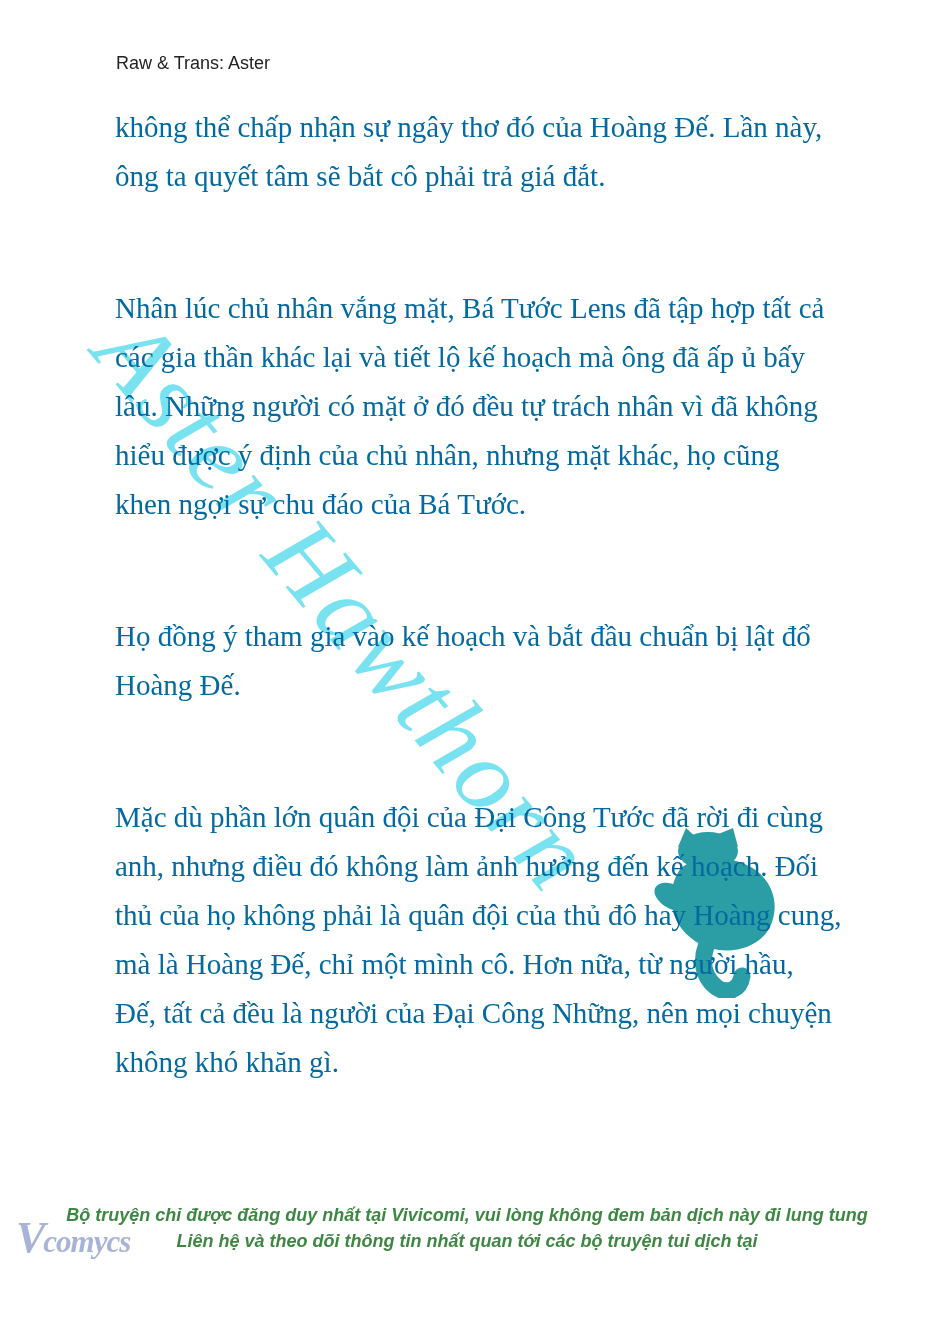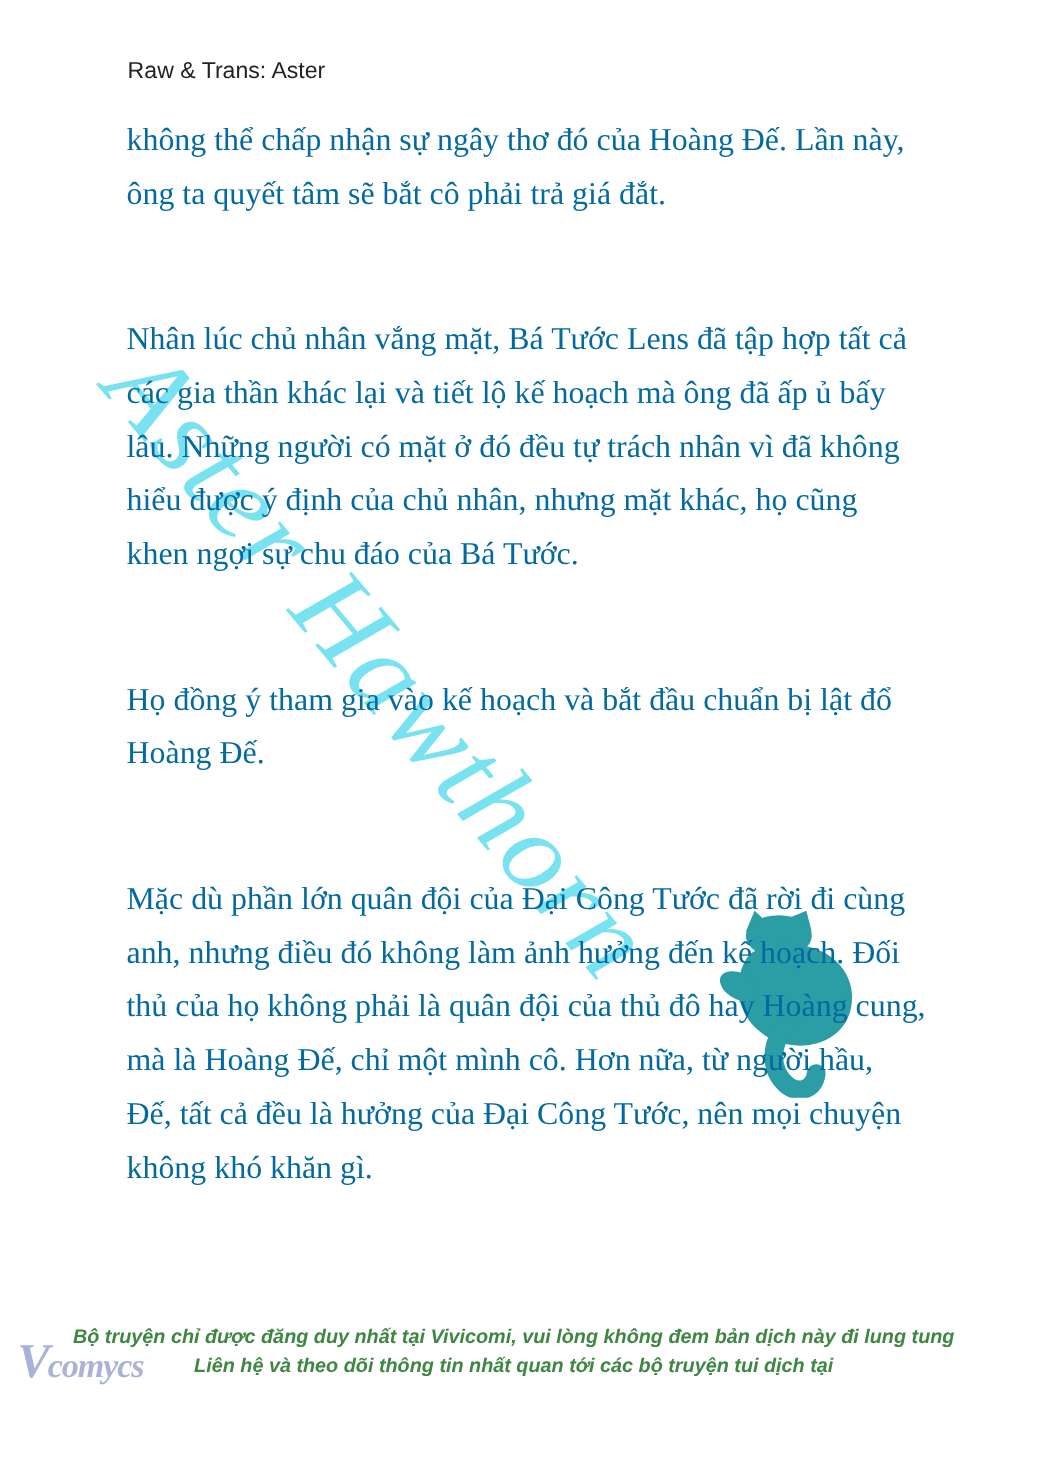--- a/index.html
+++ b/index.html
@@ -10,21 +10,21 @@
     height: 1343px;
     background: #ffffff;
     overflow: hidden;
     font-family: "Liberation Serif", serif;
   }
   .credit {
     position: absolute;
     left: 116px;
     top: 53px;
     font-family: "Liberation Sans", sans-serif;
-    font-size: 21px;
+    font-size: 18px;
     color: #232323;
     z-index: 3;
   }
   .watermark {
     position: absolute;
     left: 163px;
     top: 293px;
     transform: rotate(50deg);
     transform-origin: 0 0;
     font-family: "Liberation Serif", serif;
@@ -136,21 +136,21 @@
       </div>
       <div class="paragraph">
         <div class="text-line">Họ đồng ý tham gia vào kế hoạch và bắt đầu chuẩn bị lật đổ</div>
         <div class="text-line">Hoàng Đế.</div>
       </div>
       <div class="paragraph">
         <div class="text-line">Mặc dù phần lớn quân đội của Đại Công Tước đã rời đi cùng</div>
         <div class="text-line">anh, nhưng điều đó không làm ảnh hưởng đến kế hoạch. Đối</div>
         <div class="text-line">thủ của họ không phải là quân đội của thủ đô hay Hoàng cung,</div>
         <div class="text-line">mà là Hoàng Đế, chỉ một mình cô. Hơn nữa, từ người hầu,</div>
-        <div class="text-line">Đế, tất cả đều là hưởng của Đại Công Tước, nên mọi chuyện</div>
+        <div class="text-line">Đế, tất cả đều là người của Đại Công Những, nên mọi chuyện</div>
         <div class="text-line">không khó khăn gì.</div>
       </div>
     </div>
 
   <div class="footer">
       <div class="footer-line">Bộ truyện chỉ được đăng duy nhất tại Vivicomi, vui lòng không đem bản dịch này đi lung tung</div>
       <div class="footer-line">Liên hệ và theo dõi thông tin nhất quan tới các bộ truyện tui dịch tại</div>
     </div>
 
   <div class="vcomycs">

